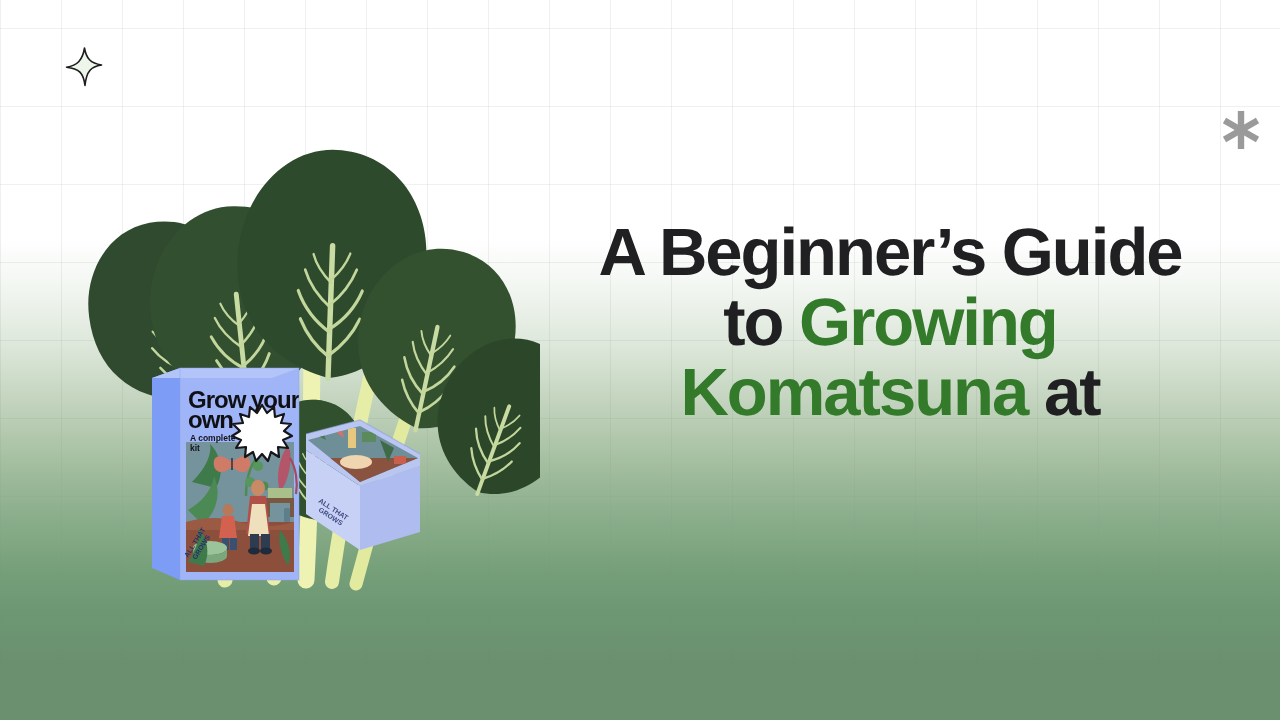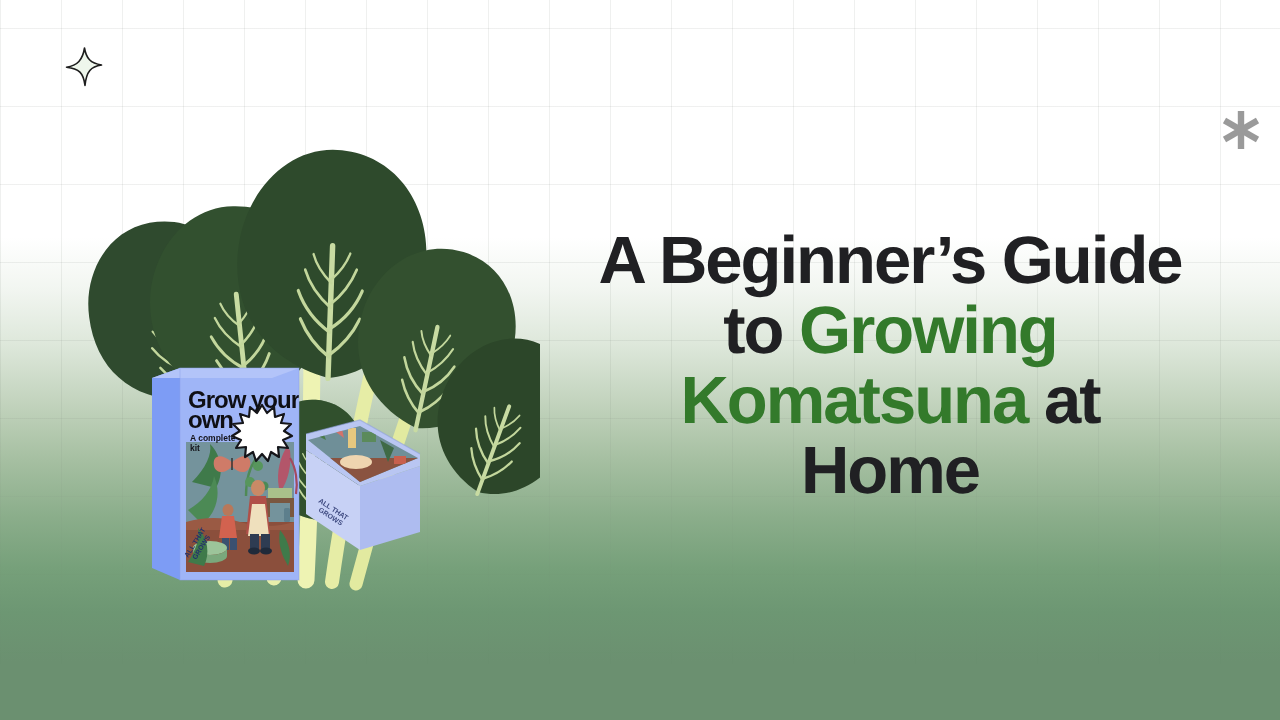--- a/index.html
+++ b/index.html
@@ -59,21 +59,21 @@
     color:#9a9a9a;
     font-size:58px; line-height:40px;
     font-family:"DejaVu Sans", sans-serif;
     font-weight:400;
     user-select:none;
   }
 
   
   .headline {
     position:absolute;
-    left:560px; top:226px;
+    left:560px; top:218px;
     width:660px;
     text-align:center;
     font-family:"Liberation Sans", sans-serif;
     font-weight:700;
     font-size:67px;
     line-height:70px;
     letter-spacing:-2.0px;
     color:#202023;
     text-rendering:geometricPrecision;
   }
@@ -296,16 +296,15 @@
 
         <rect x="120" y="258" width="119" height="212" fill="none" stroke="#8ba2ec" stroke-width="1" opacity=".5"></rect>
       </g>
     </svg>
   </div>
 
   <h1 class="headline">
     <span>A Beginner’s Guide</span><br>
     <span>to </span><span class="hl-green">Growing</span><br>
     <span class="hl-green">Komatsuna</span><span> at</span><br>
-    <span>Home</span>
   </h1>
 
 </div>
 
 </body></html>

